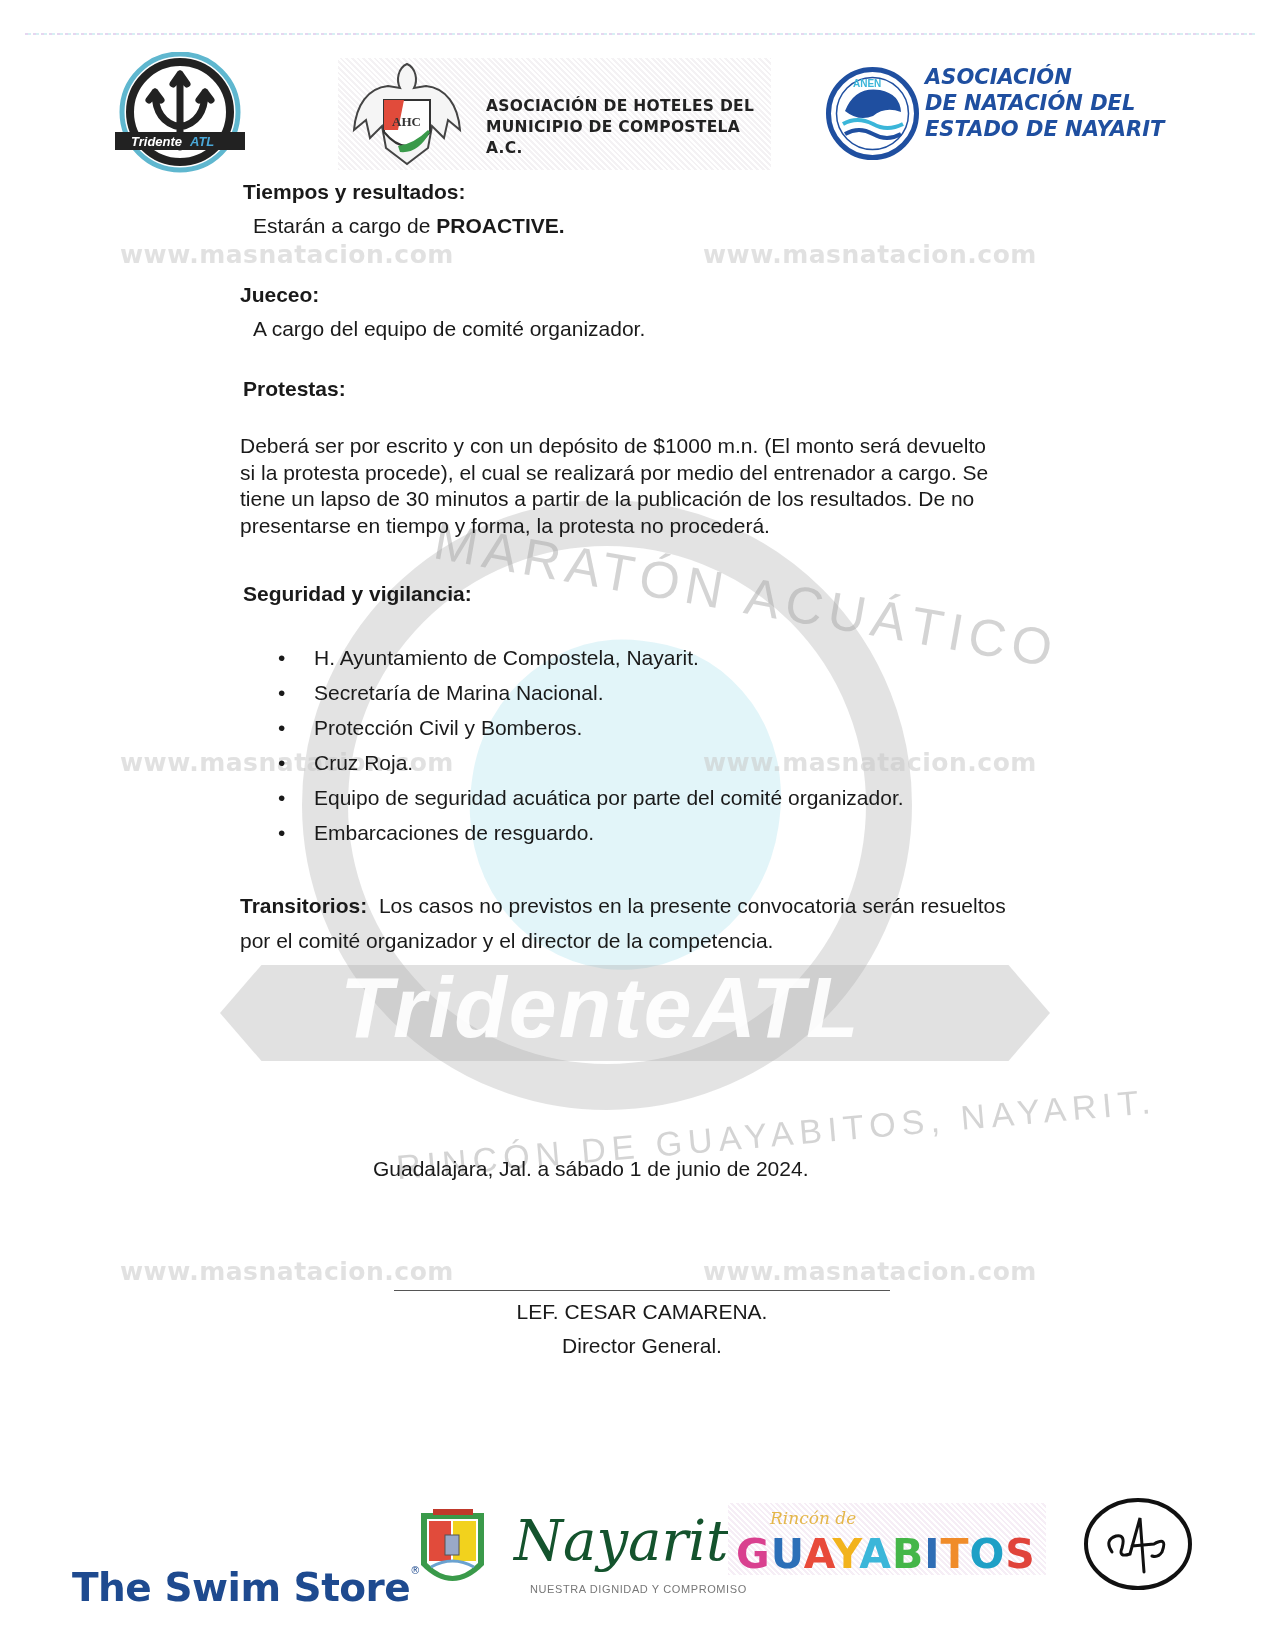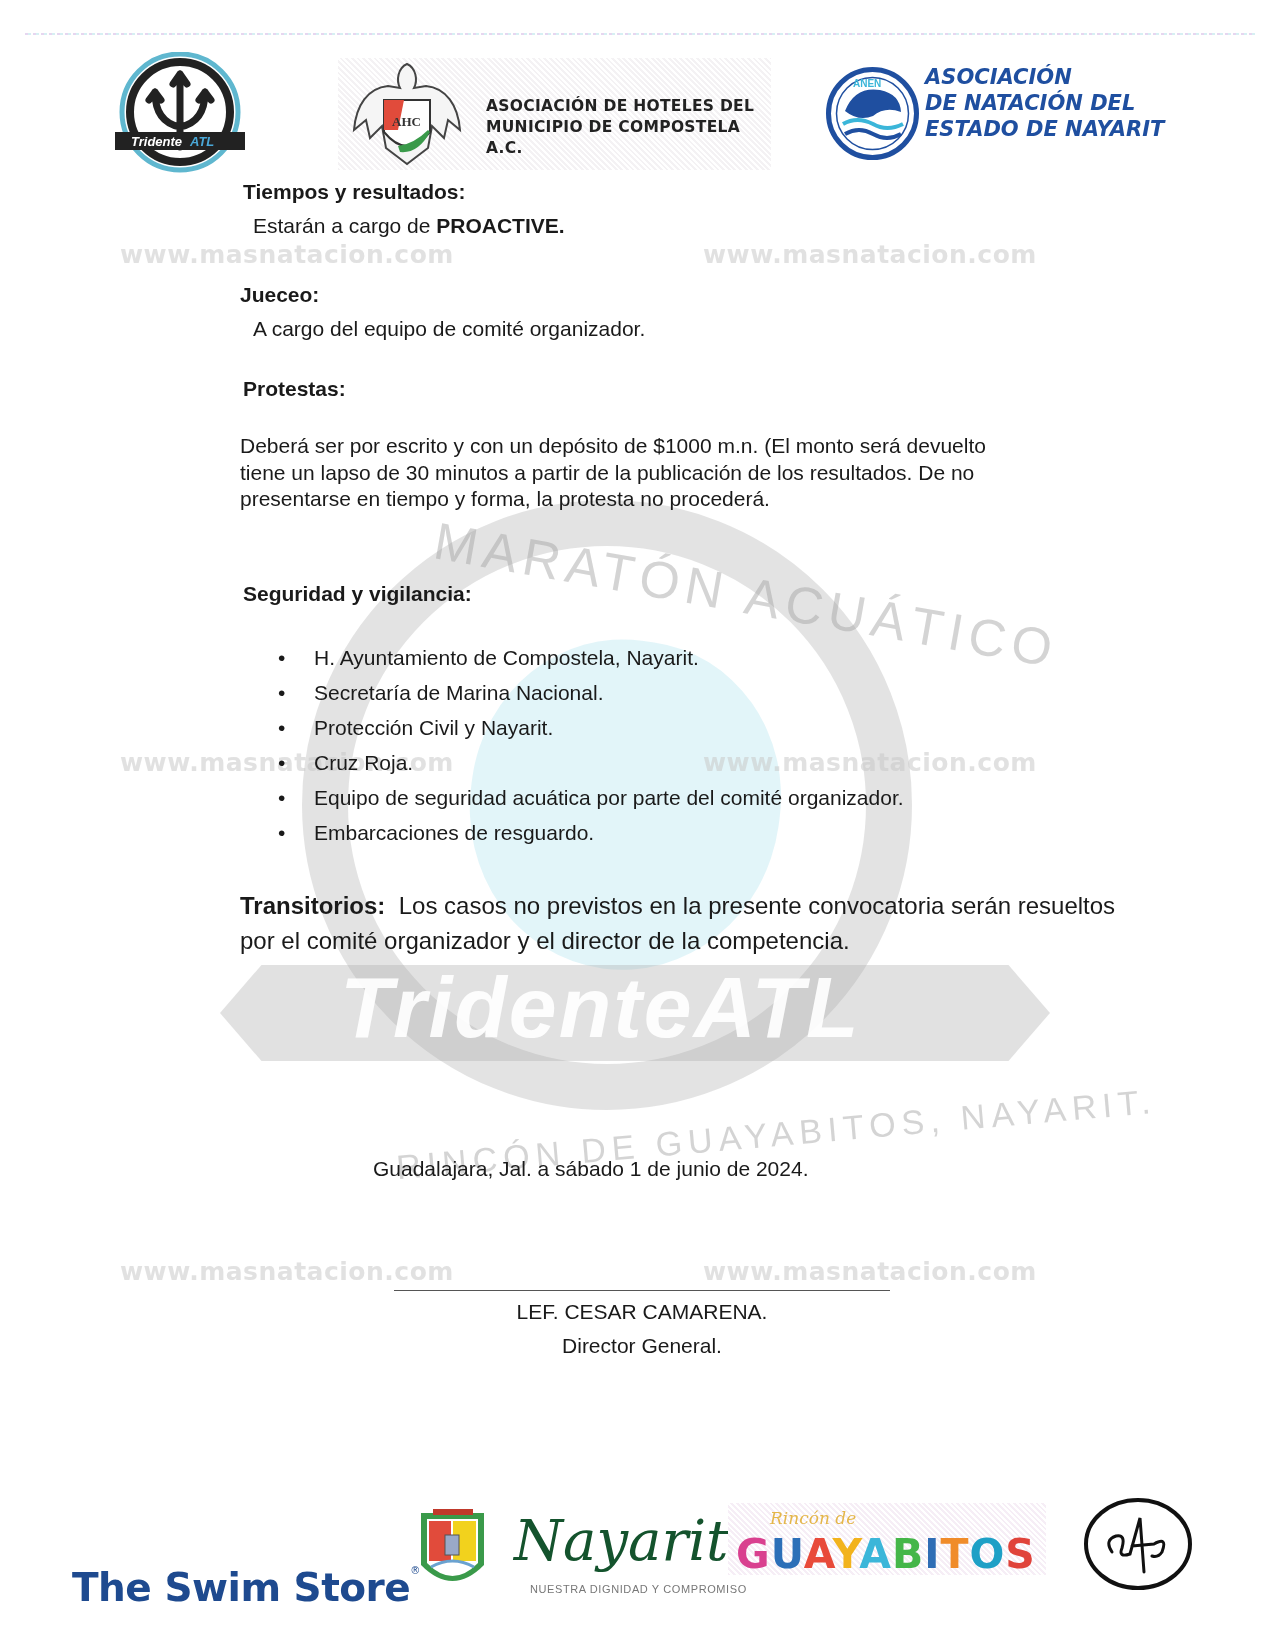--- a/index.html
+++ b/index.html
@@ -35,21 +35,21 @@
   .site-wm { font-size:25px; font-weight:bold; color:rgba(200,200,200,0.55);
              font-family:"DejaVu Sans", sans-serif; letter-spacing:0.5px; }
 
   
   .h { font-weight:bold; font-size:21px; }
   .t { font-size:21px; }
   .para { left:240px; top:433px; width:850px; font-size:21px; line-height:26.5px; }
   .bullets { left:278px; top:640px; margin:0; padding:0; list-style:none; }
   .bullets li { font-size:21px; height:35px; line-height:35px; position:relative; padding-left:36px; }
   .bullets li .dot { position:absolute; left:0; top:0; }
-  .trans { left:240px; top:888px; width:900px; font-size:24px; line-height:35px; }
+  .trans { left:240px; top:888px; width:900px; font-size:21px; line-height:35px; }
 
   .date { left:373px; top:1157px; font-size:21px; }
   .sigline { left:394px; top:1290px; width:496px; height:1px; background:#555; }
   .signame { left:394px; top:1295px; width:496px; text-align:center; font-size:21px; line-height:34px; }
 
   
   .swim { left:72px; top:1530px; font-size:39px; font-weight:bold; color:#1e4a8f;
           font-family:"DejaVu Sans", sans-serif; letter-spacing:-0.5px;margin-top:35px; }
   .swim sup { font-size:10px; font-weight:normal; vertical-align:top; }
   .crest { left:415px; top:1505px; width:75px; height:90px; }
@@ -124,29 +124,30 @@
 <div class="abs t" style="left:253px;top:214px">
   <span>Estarán a cargo de </span><b>PROACTIVE.</b>
 </div>
 
 <div class="abs h" style="left:240px;top:283px">Jueceo:</div>
 <div class="abs t" style="left:253px;top:317px">A cargo del equipo de comité organizador.</div>
 
 <div class="abs h" style="left:243px;top:377px">Protestas:</div>
 <div class="abs para">
   <div>Deberá ser por escrito y con un depósito de $1000 m.n. (El monto será devuelto</div>
+  <div>si la protesta procede), el cual se realizará por medio del entrenador a cargo. Se</div>
   <div>tiene un lapso de 30 minutos a partir de la publicación de los resultados. De no</div>
   <div>presentarse en tiempo y forma, la protesta no procederá.</div>
 </div>
 
 <div class="abs h" style="left:243px;top:582px">Seguridad y vigilancia:</div>
 <ul class="abs bullets">
   <li><span class="dot">•</span><span>H. Ayuntamiento de Compostela, Nayarit.</span></li>
   <li><span class="dot">•</span><span>Secretaría de Marina Nacional.</span></li>
-  <li><span class="dot">•</span><span>Protección Civil y Nayarit.</span></li>
+  <li><span class="dot">•</span><span>Protección Civil y Bomberos.</span></li>
   <li><span class="dot">•</span><span>Cruz Roja.</span></li>
   <li><span class="dot">•</span><span>Equipo de seguridad acuática por parte del comité organizador.</span></li>
   <li><span class="dot">•</span><span>Embarcaciones de resguardo.</span></li>
 </ul>
 
 <div class="abs trans">
   <div><b>Transitorios:</b>&nbsp; <span>Los casos no previstos en la presente convocatoria serán resueltos</span></div>
   <div>por el comité organizador y el director de la competencia.</div>
 </div>
 

